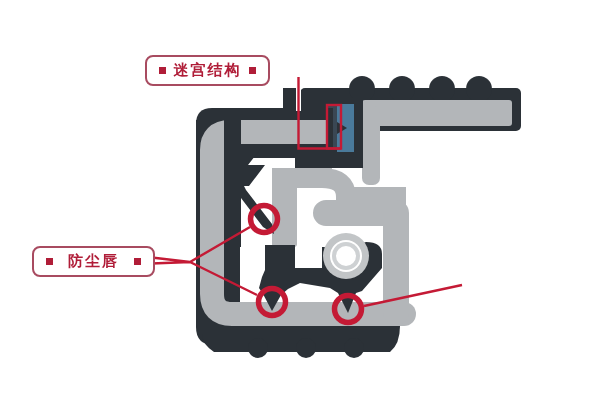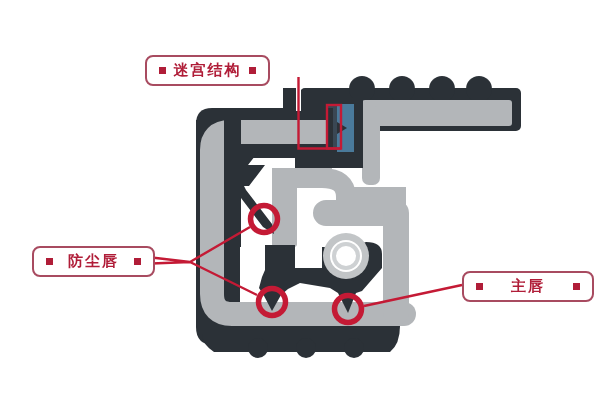--- a/index.html
+++ b/index.html
@@ -116,19 +116,14 @@
     <span class="label-text">迷宫结构</span>
     <span class="bullet"></span>
   </div>
 
   <div class="label-box" style="left:16px;top:246px;width:123px;margin-left:16px;">
     <span class="bullet"></span>
     <span class="label-text">防尘唇</span>
     <span class="bullet"></span>
   </div>
 
-  <div class="label-box" style="left:462px;top:271px;width:132px;">
-    <span class="bullet"></span>
-    <span class="label-text">主唇</span>
-    <span class="bullet"></span>
-  </div>
 
 </div>
 
 </body></html>

